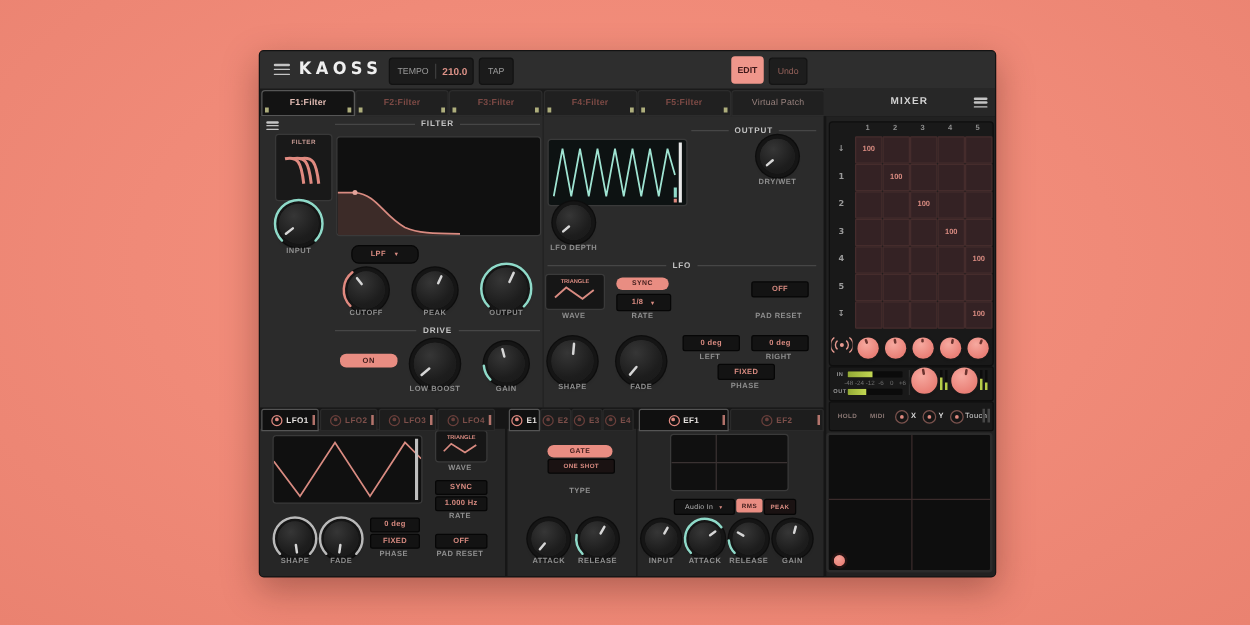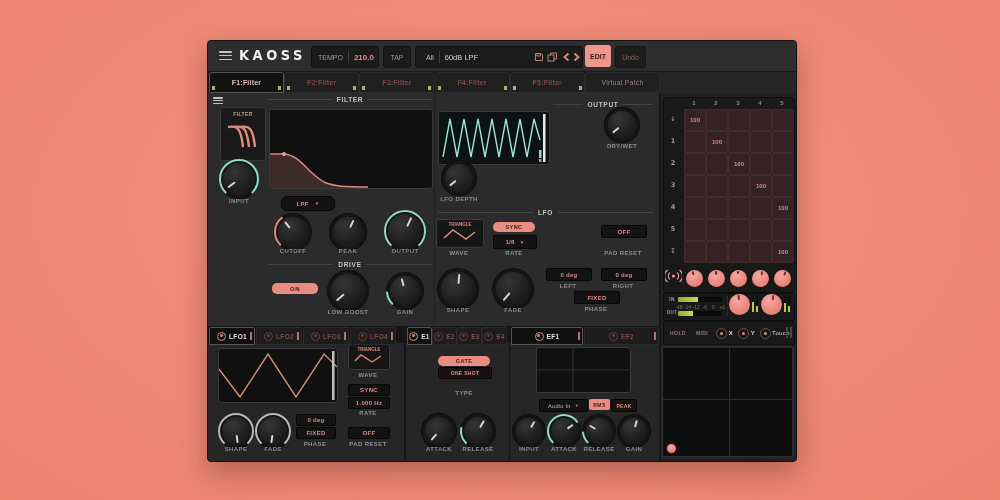--- a/index.html
+++ b/index.html
@@ -91,38 +91,20 @@
         </div>
     <div class="logo">KAOSS PAD</div>
     <div class="tbox" style="left:103px;width:66px;">
       <span style="margin-left:6px;">TEMPO</span>
       <span class="tdiv"></span>
       <span class="pinktxt" style="font-size:8px;">210.0</span>
     </div>
     <div class="tbox" style="left:175px;width:26px;justify-content:center;">
       <span>TAP</span>
     </div>
-    <div class="tbox" style="left:207px;width:166px;">
-      <span style="margin-left:10px;color:#bdbdbd;">All</span>
-      <span class="tdiv"></span>
-      <span style="color:#d5d5d5;font-size:7.5px;">60dB LPF</span>
-      <svg style="position:absolute;left:118px;top:5px;" width="10" height="10" viewBox="0 0 10 10">
-        <path d="M1.5 1.5 H7 L8.5 3 V8.5 H1.5 Z M3 1.5 V4 H6.5 V1.5" fill="none" stroke="#b9837c" stroke-width="1"></path>
-      </svg>
-      <svg style="position:absolute;left:131px;top:5px;" width="11" height="10" viewBox="0 0 11 10">
-        <rect x="1" y="3" width="6" height="6" fill="none" stroke="#b9837c" stroke-width="1"></rect>
-        <path d="M3.5 3 V1 H9.5 V7 H7" fill="none" stroke="#b9837c" stroke-width="1"></path>
-      </svg>
-      <svg style="position:absolute;left:147px;top:5px;" width="7" height="10" viewBox="0 0 7 10">
-        <polyline points="5.5,1.5 1.5,5 5.5,8.5" fill="none" stroke="#e08a80" stroke-width="1.8"></polyline>
-      </svg>
-      <svg style="position:absolute;left:157px;top:5px;" width="7" height="10" viewBox="0 0 7 10">
-        <polyline points="1.5,1.5 5.5,5 1.5,8.5" fill="none" stroke="#e08a80" stroke-width="1.8"></polyline>
-      </svg>
-    </div>
     <div class="edit-btn" style="left:377px;top:4px;width:26px;height:22px;">
       <span>EDIT</span>
     </div>
     <div class="undo-btn" style="left:407px;top:5px;width:29px;height:20px;">
       <span>Undo</span>
     </div>
   </div>
 
   <div class="tabrow" id="top-tabs">
         <div class="ttab active" style="left: 1px;">
@@ -148,20 +130,28 @@
         <div class="ttab" style="left: 301.8px;">
           <span>F5:Filter</span>
           <i class="ind l"></i>
           <i class="ind r"></i>
         </div>
         <div class="ttab vp" style="left: 377px;">
           <span>Virtual Patch</span>
         </div>
       </div>
 
+  <div class="abs" style="left:451px;top:30px;width:137px;height:22px;background:#272727;border-bottom:1px solid #171717;">
+    <div class="abs" style="left:0;top:5px;width:137px;text-align:center;color:#d2d2d2;font-size:8px;font-weight:bold;letter-spacing:1px;">MIXER</div>
+    <div class="hamb" style="left:120px;top:7px;width:11px;height:8px;">
+          <i></i>
+          <i></i>
+          <i></i>
+        </div>
+  </div>
 
   <div class="abs" style="left:0;top:52px;width:451px;height:233px;background:#2b2b2b;">
     <div class="hamb" style="left:5px;top:4px;width:10px;height:7px;">
           <i></i>
           <i></i>
           <i></i>
         </div>
 
     <div class="shdr" style="left:60px;top:3px;width:164px;">
           <span>FILTER</span>

